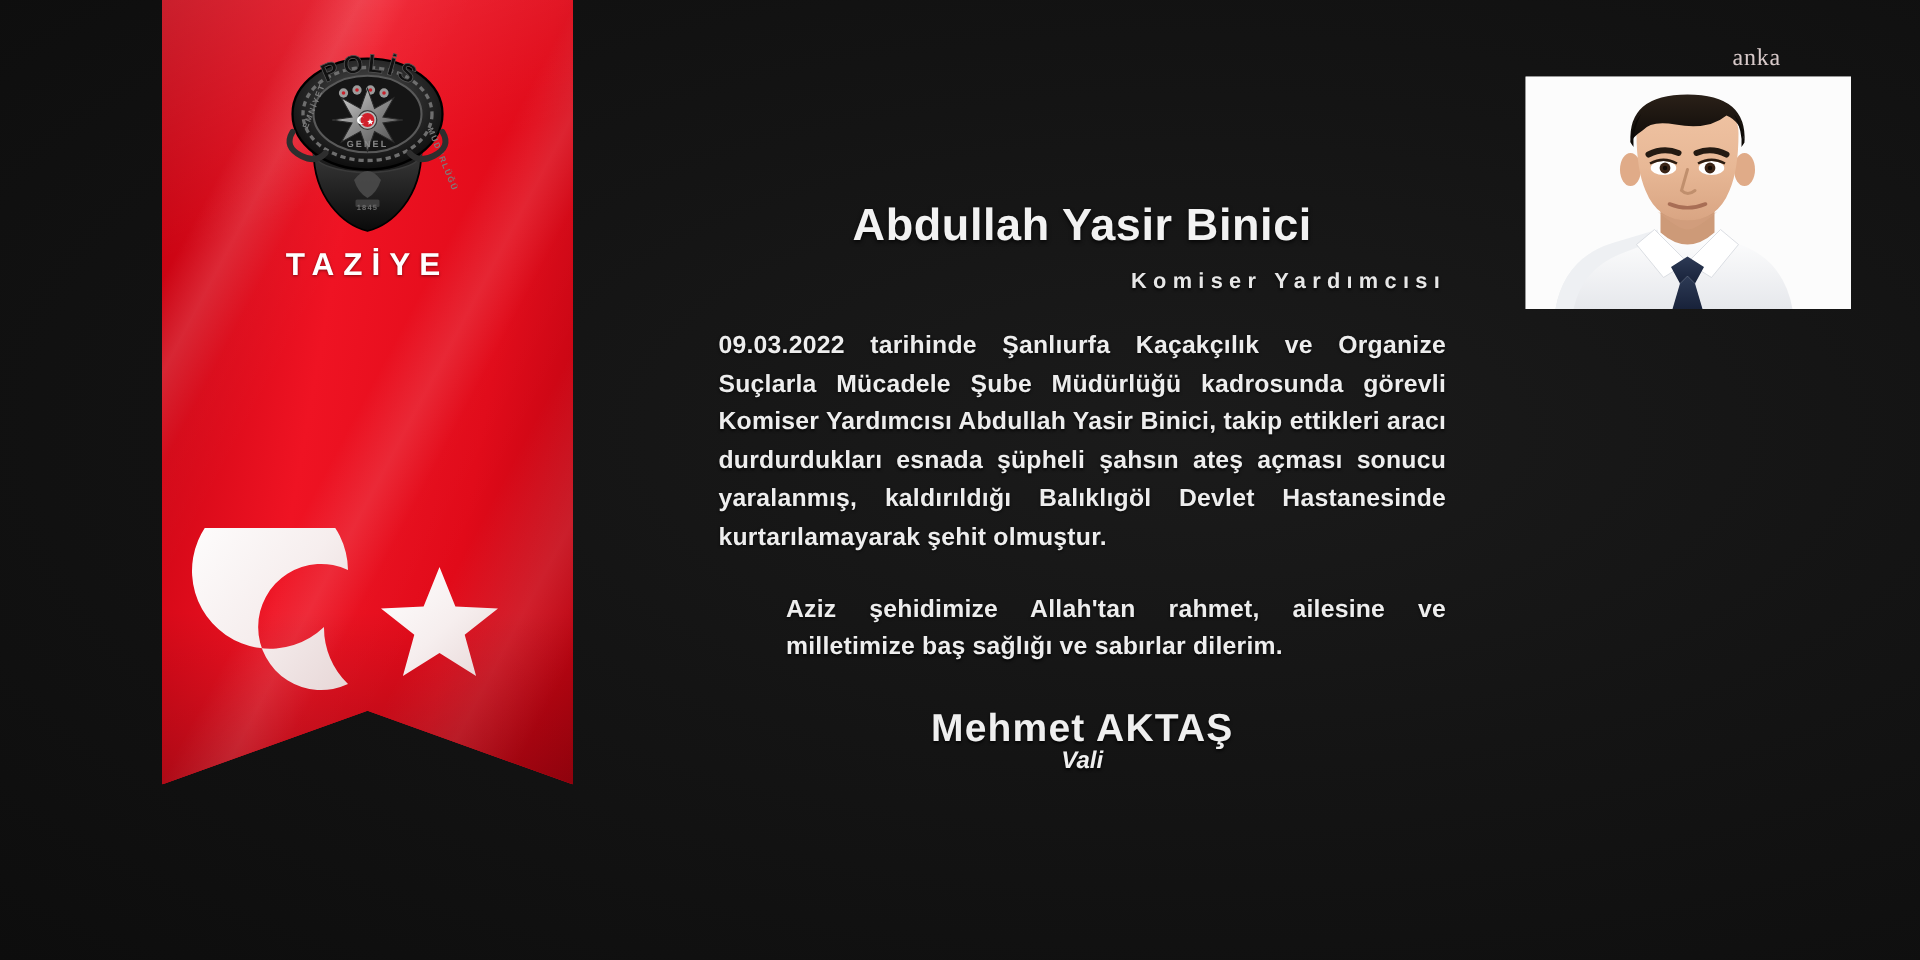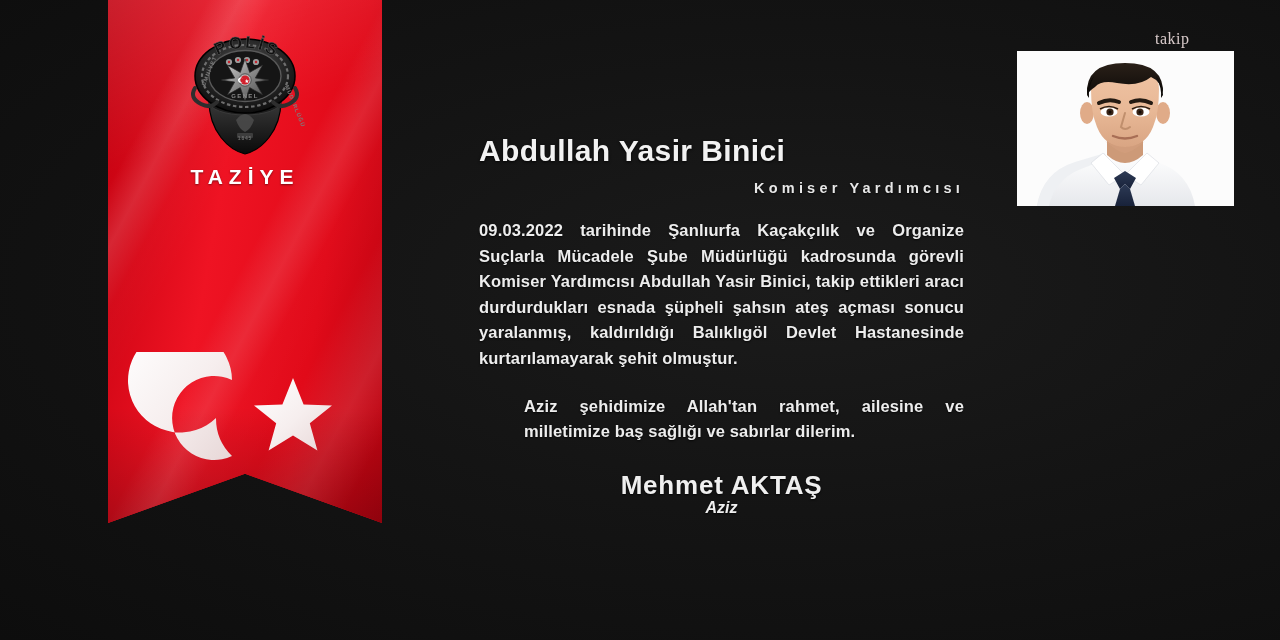--- a/index.html
+++ b/index.html
@@ -84,20 +84,21 @@
     position:absolute;
     left:479px; top:134px;
     width:485px;
   }
   #name {
     font-size:30px;
     font-weight:bold;
     color:#f2f2f2;
     letter-spacing:.4px;
     line-height:34px;
+    text-align:center;
     text-shadow:0 1px 3px rgba(0,0,0,.8);
   }
   #rank {
     margin-top:12px;
     font-size:14.5px;
     font-weight:bold;
     color:#e7e7e7;
     letter-spacing:4.2px;
     text-align:right;
     text-shadow:0 1px 2px rgba(0,0,0,.7);
@@ -243,25 +244,25 @@
     </div>
   </div>
 
   <div id="content">
     <div id="name">Abdullah Yasir Binici</div>
     <div id="rank">Komiser Yardımcısı</div>
     <p class="para">09.03.2022 tarihinde Şanlıurfa Kaçakçılık ve Organize Suçlarla Mücadele Şube Müdürlüğü kadrosunda görevli Komiser Yardımcısı Abdullah Yasir Binici, takip ettikleri aracı durdurdukları esnada şüpheli şahsın ateş açması sonucu yaralanmış, kaldırıldığı Balıklıgöl Devlet Hastanesinde kurtarılamayarak şehit olmuştur.</p>
     <p class="para second">Aziz şehidimize Allah'tan rahmet, ailesine ve milletimize baş sağlığı ve sabırlar dilerim.</p>
     <div id="signature">
       <div id="sig-name">Mehmet AKTAŞ</div>
-      <div id="sig-role">Aziz</div>
+      <div id="sig-role">Vali</div>
     </div>
   </div>
 
-  <div id="watermark">takip</div>
+  <div id="watermark">anka</div>
 
   <div id="photo-wrap">
     <svg id="portrait" viewBox="0 0 217 155" width="217" height="155" preserveAspectRatio="xMidYMid slice">
       <defs>
         <linearGradient id="skin" x1="0" y1="0" x2="0" y2="1">
           <stop offset="0%" stop-color="#f0c4a4"></stop>
           <stop offset="55%" stop-color="#e8b896"></stop>
           <stop offset="100%" stop-color="#d9a583"></stop>
         </linearGradient>
         <linearGradient id="hair" x1="0" y1="0" x2="0" y2="1">

